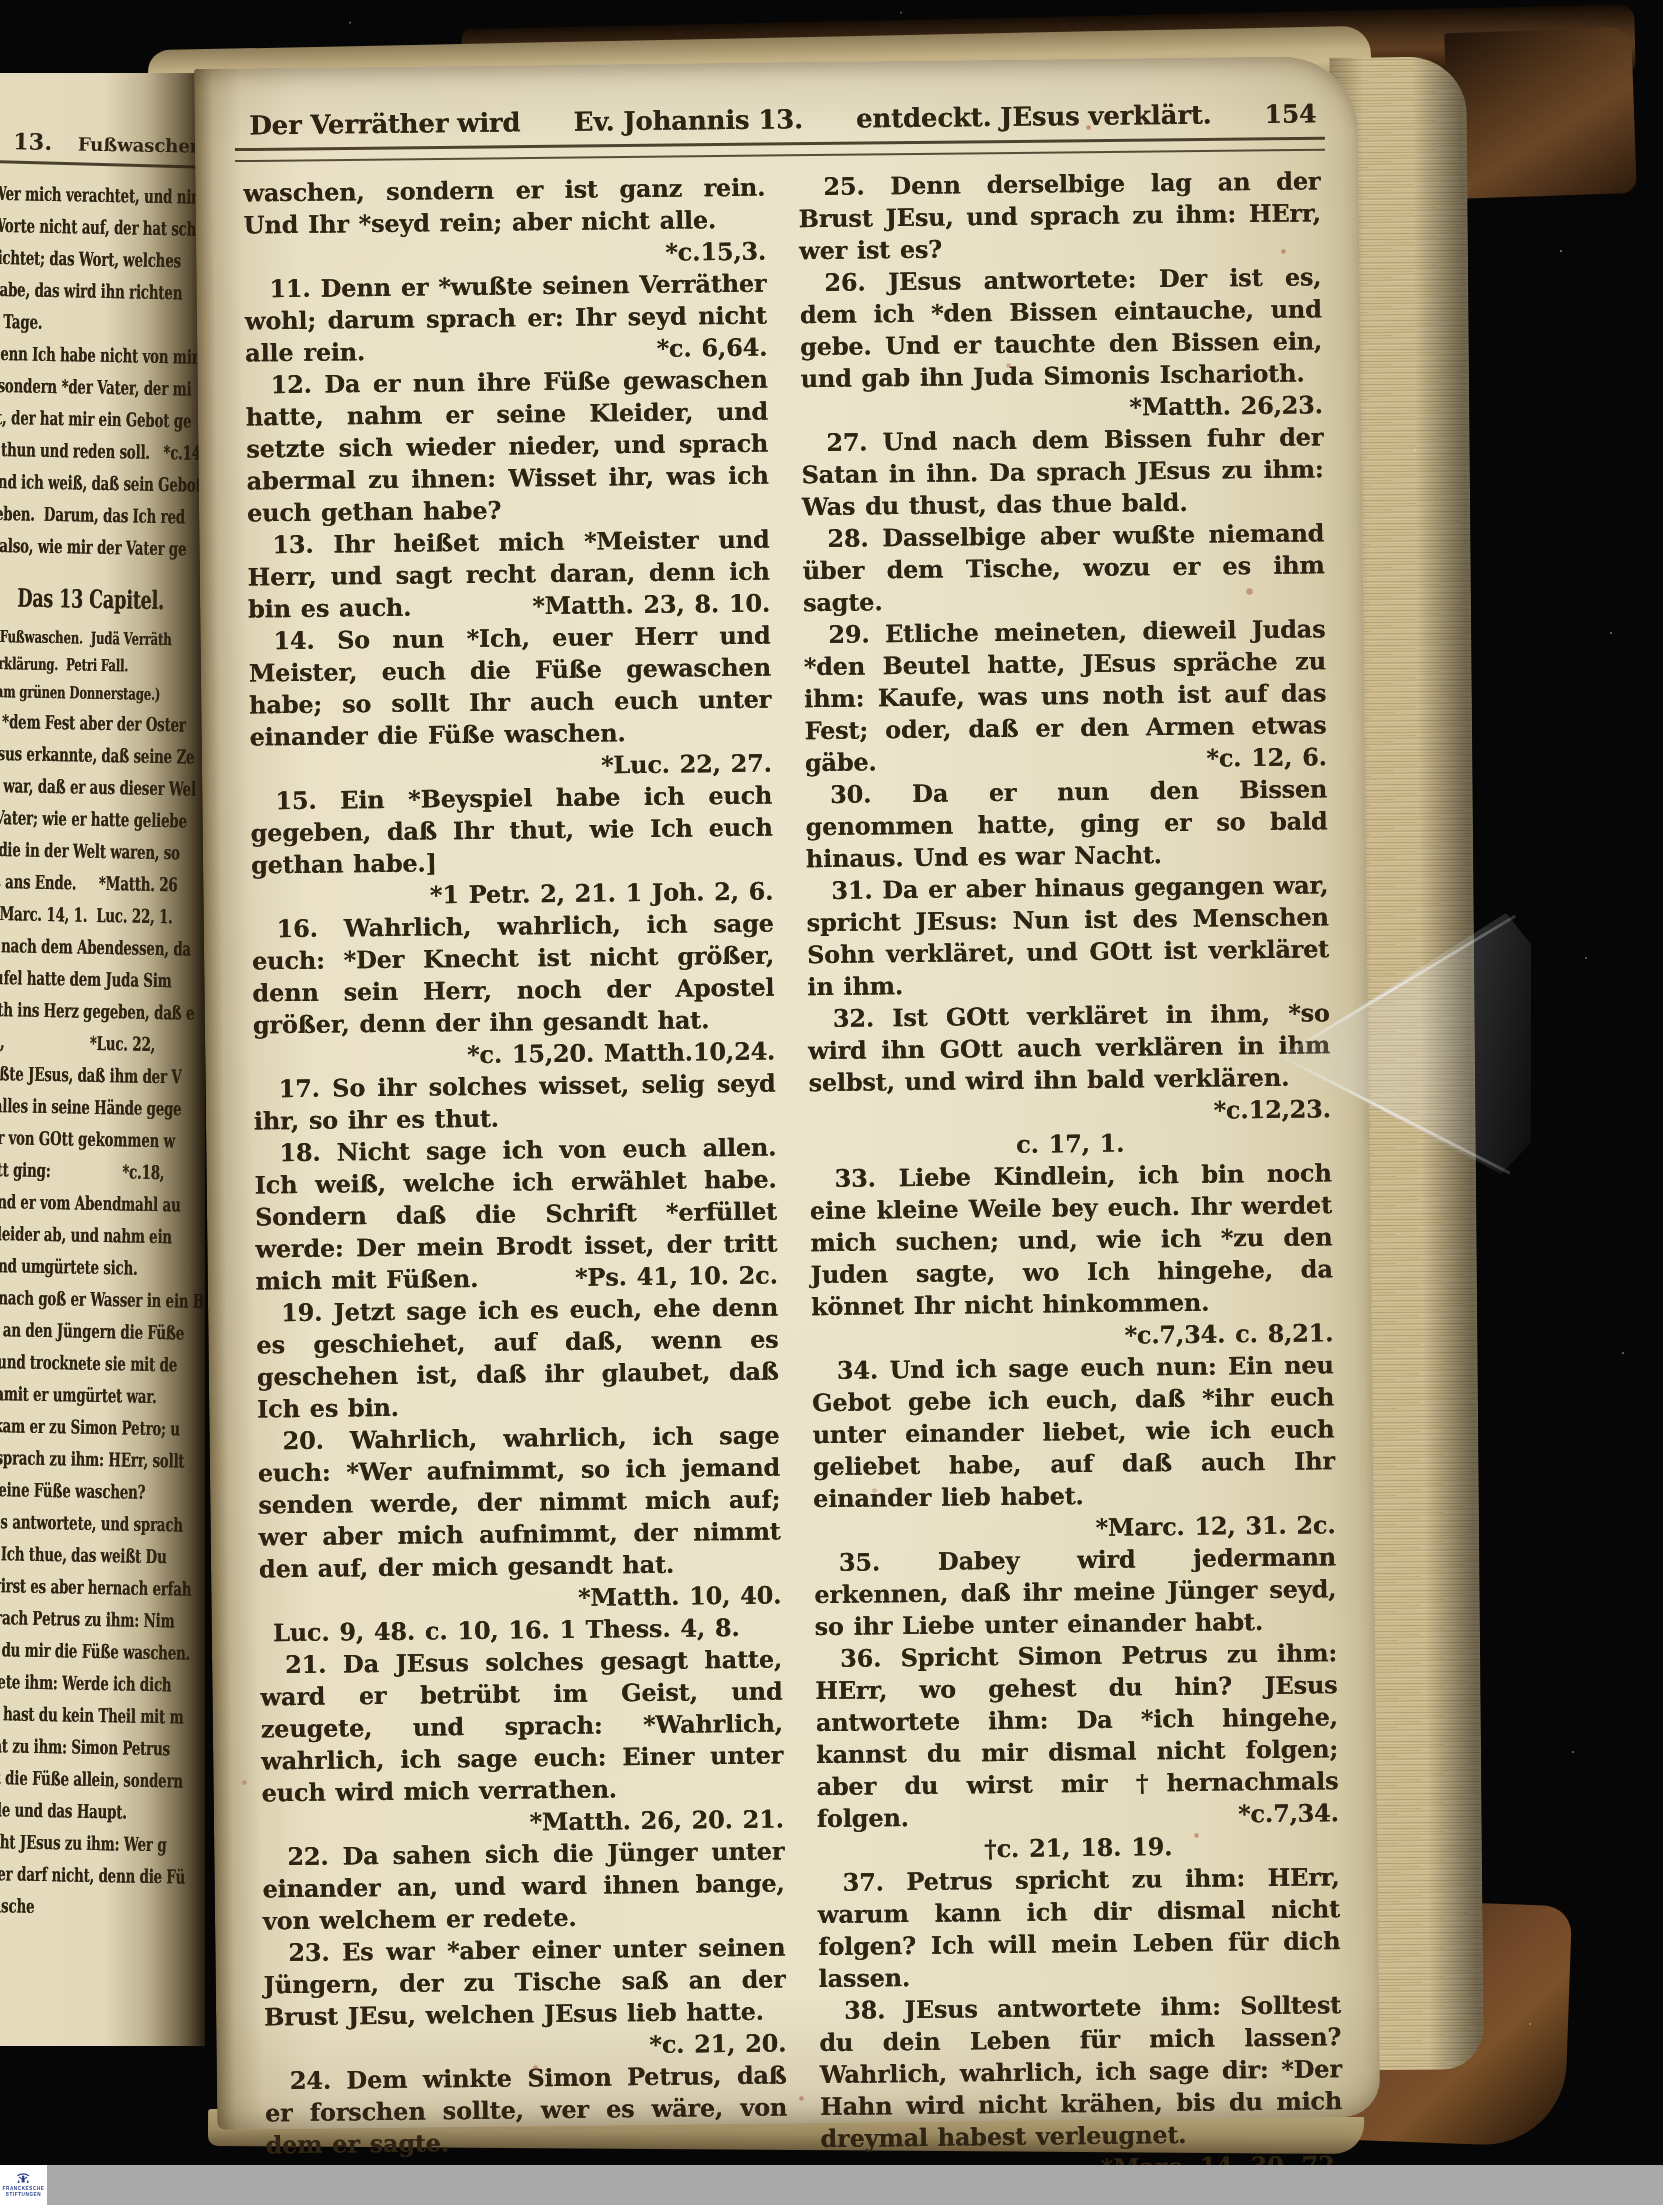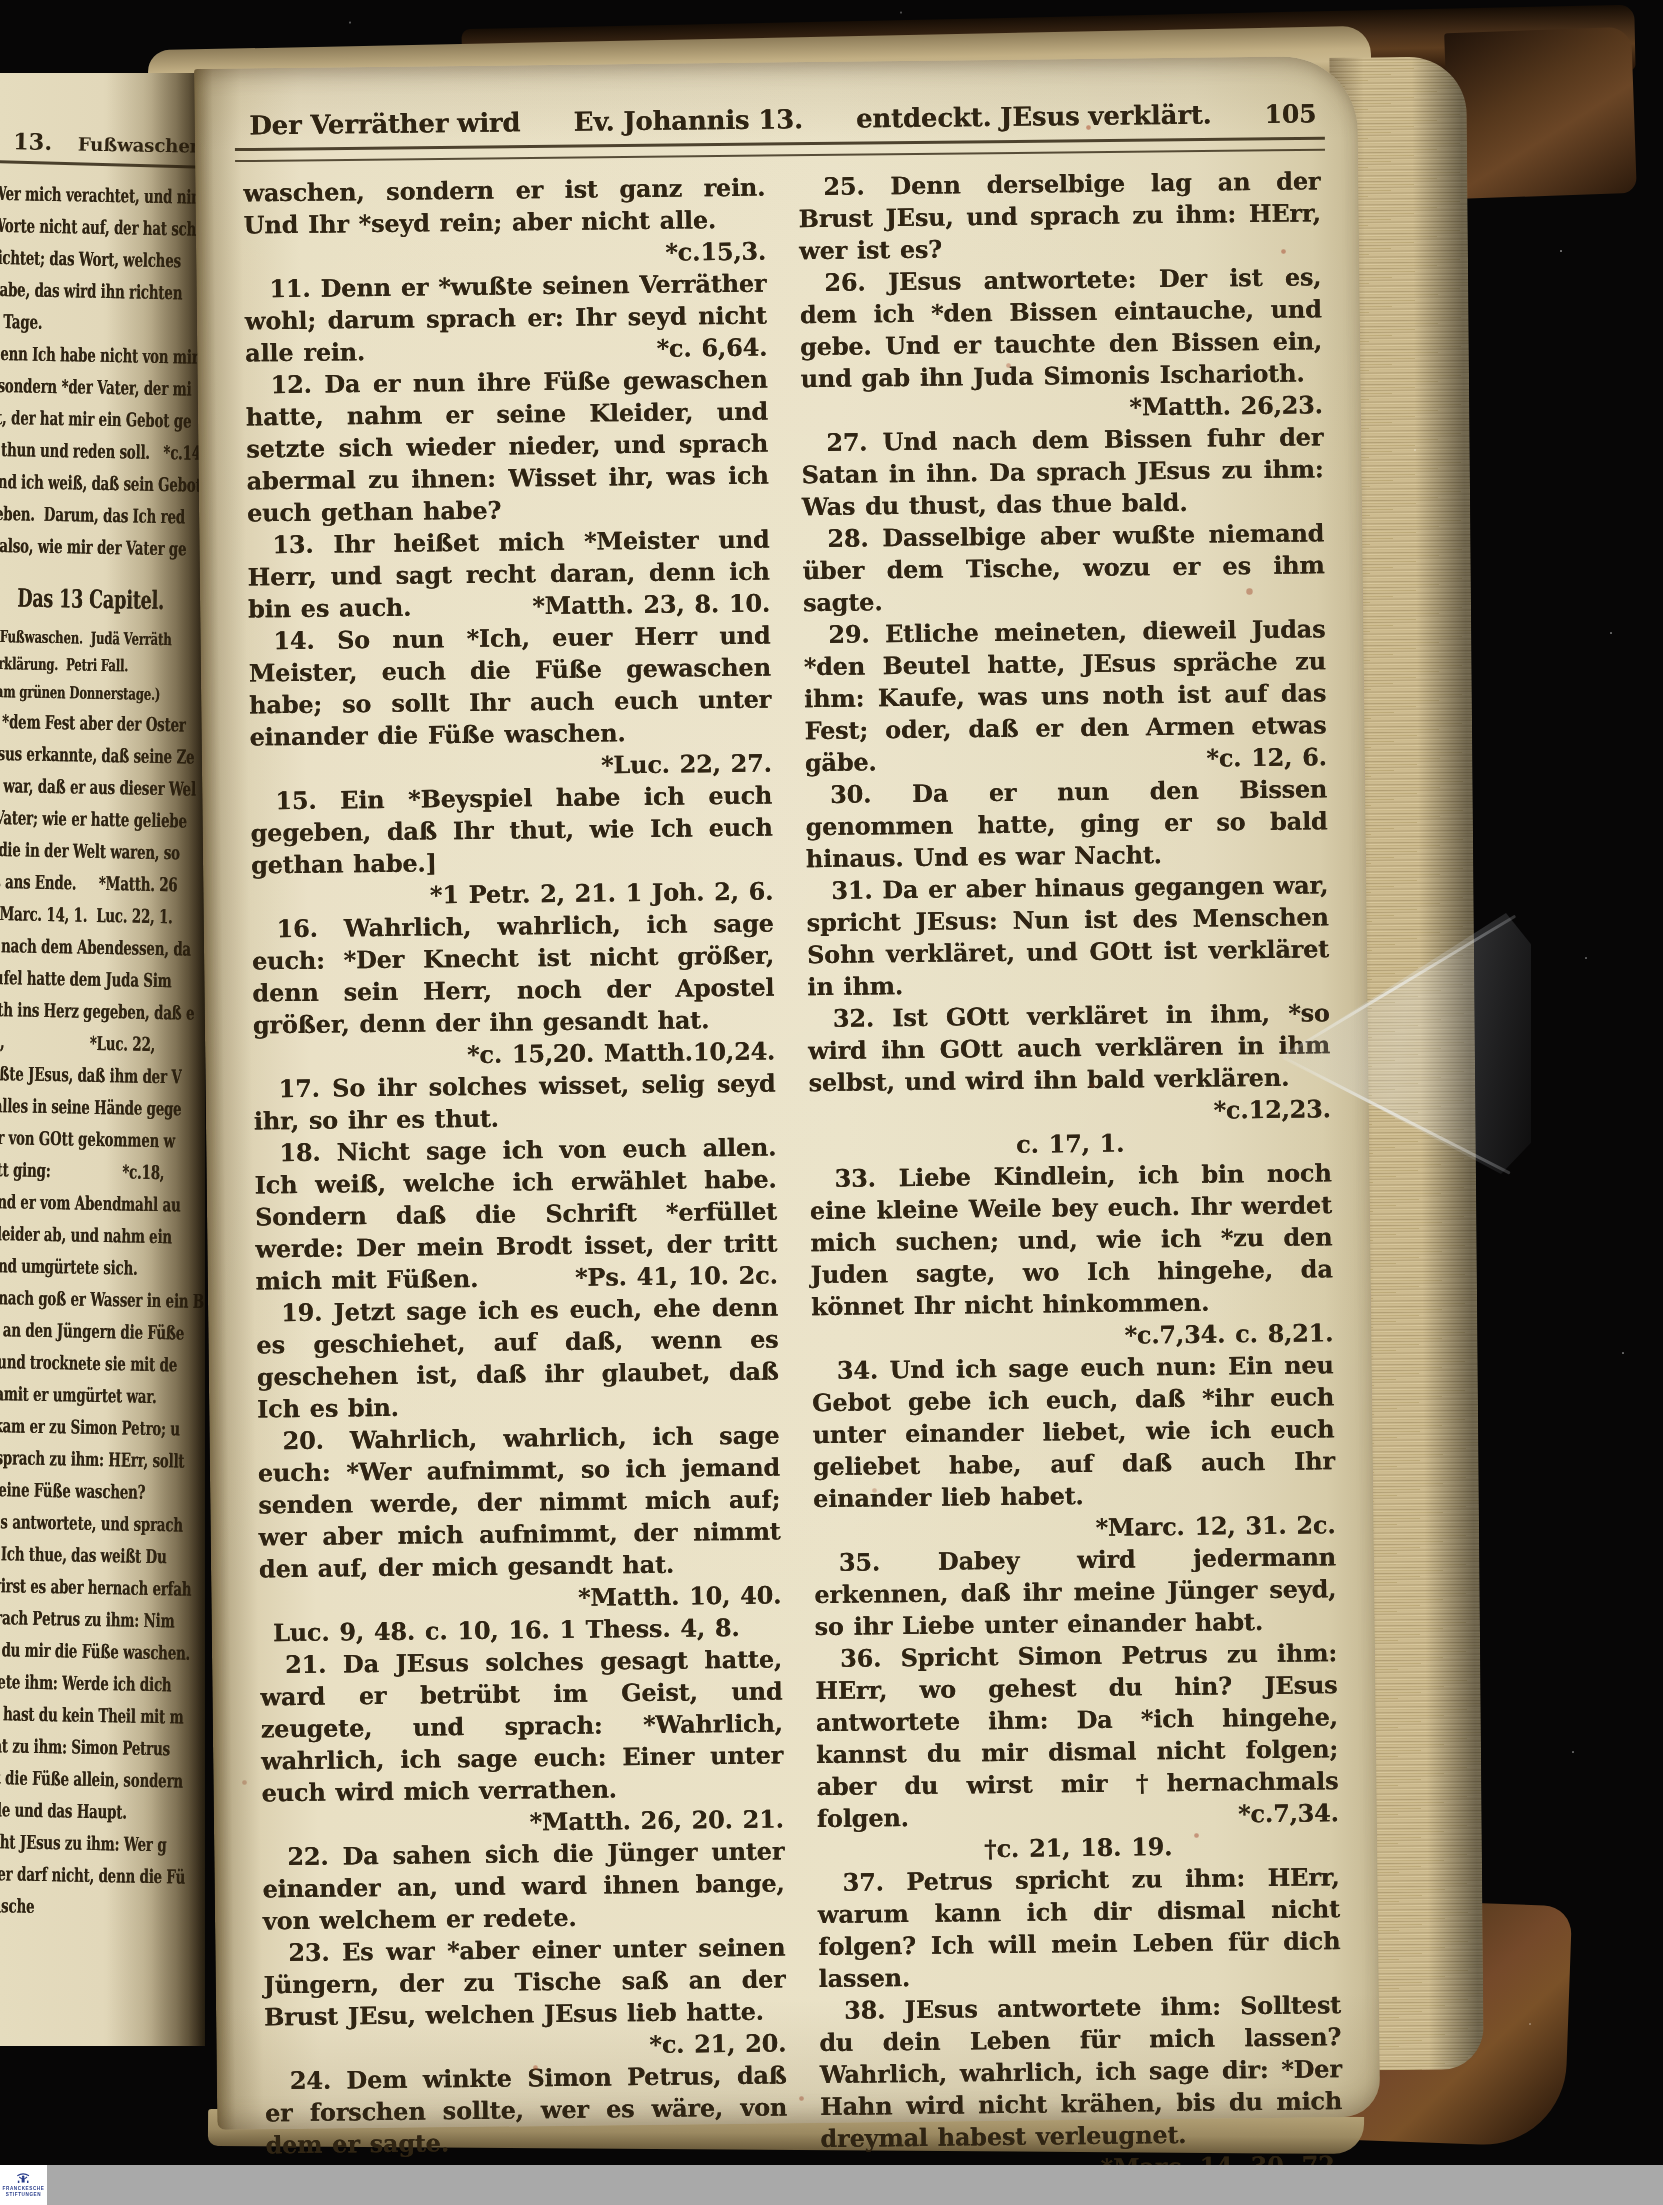--- a/index.html
+++ b/index.html
@@ -127,21 +127,21 @@
     </div>
     <div class="lp-shadow"></div>
   </div>
 
   <div class="main-page">
     <div class="mp-content">
       <div class="mp-header">
         <span>Der Verräther wird</span>
         <span>Ev. Johannis 13.</span>
         <span>entdeckt. JEsus verklärt.</span>
-        <span class="pagenum">105</span>
+        <span class="pagenum">154</span>
       </div>
       <div class="mp-rule"></div>
       <div class="cols">
         <div class="col">
           <div id="colL">
               <p class="v ni">waschen, sondern er ist ganz rein. Und Ihr *seyd rein; aber nicht alle.<span class="ref">*c.15,3.</span></p>
               <p class="v">11. Denn er *wußte seinen Verräther wohl; darum sprach er: Ihr seyd nicht alle rein.<span class="ref">*c. 6,64.</span></p>
               <p class="v">12. Da er nun ihre Füße gewaschen hatte, nahm er seine Kleider, und setzte sich wieder nieder, und sprach abermal zu ihnen: Wisset ihr, was ich euch gethan habe?</p>
               <p class="v">13. Ihr heißet mich *Meister und Herr, und sagt recht daran, denn ich bin es auch.<span class="ref">*Matth. 23, 8. 10.</span></p>
               <p class="v">14. So nun *Ich, euer Herr und Meister, euch die Füße gewaschen habe; so sollt Ihr auch euch unter einander die Füße waschen.<span class="ref">*Luc. 22, 27.</span></p>

